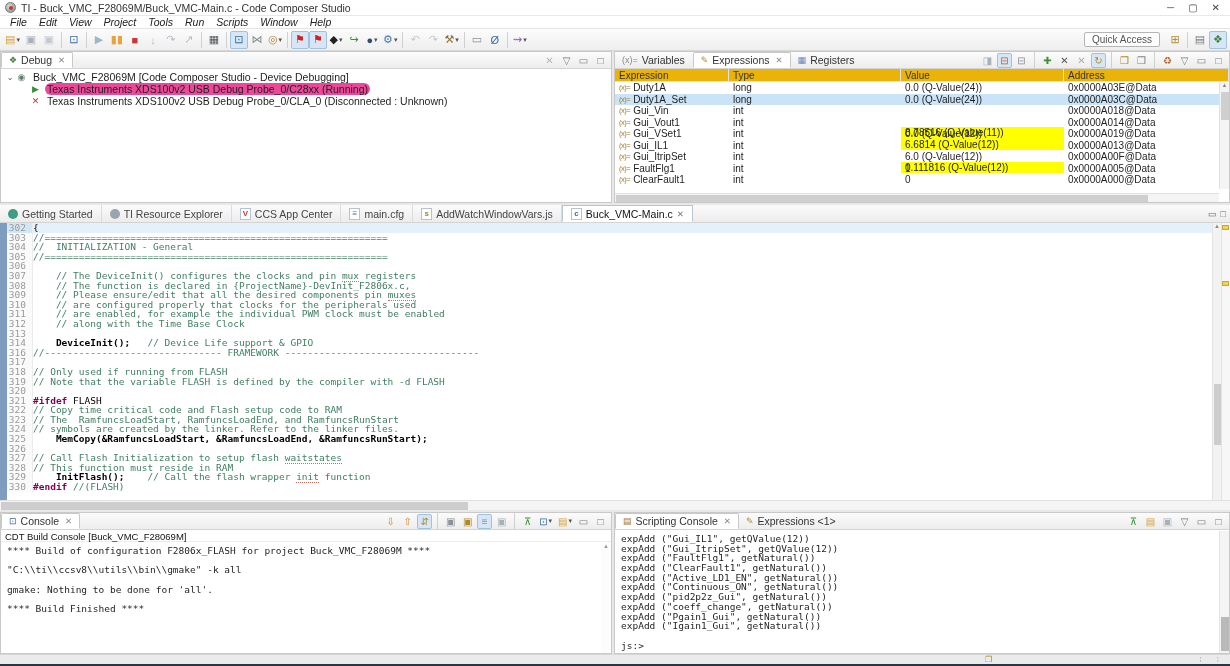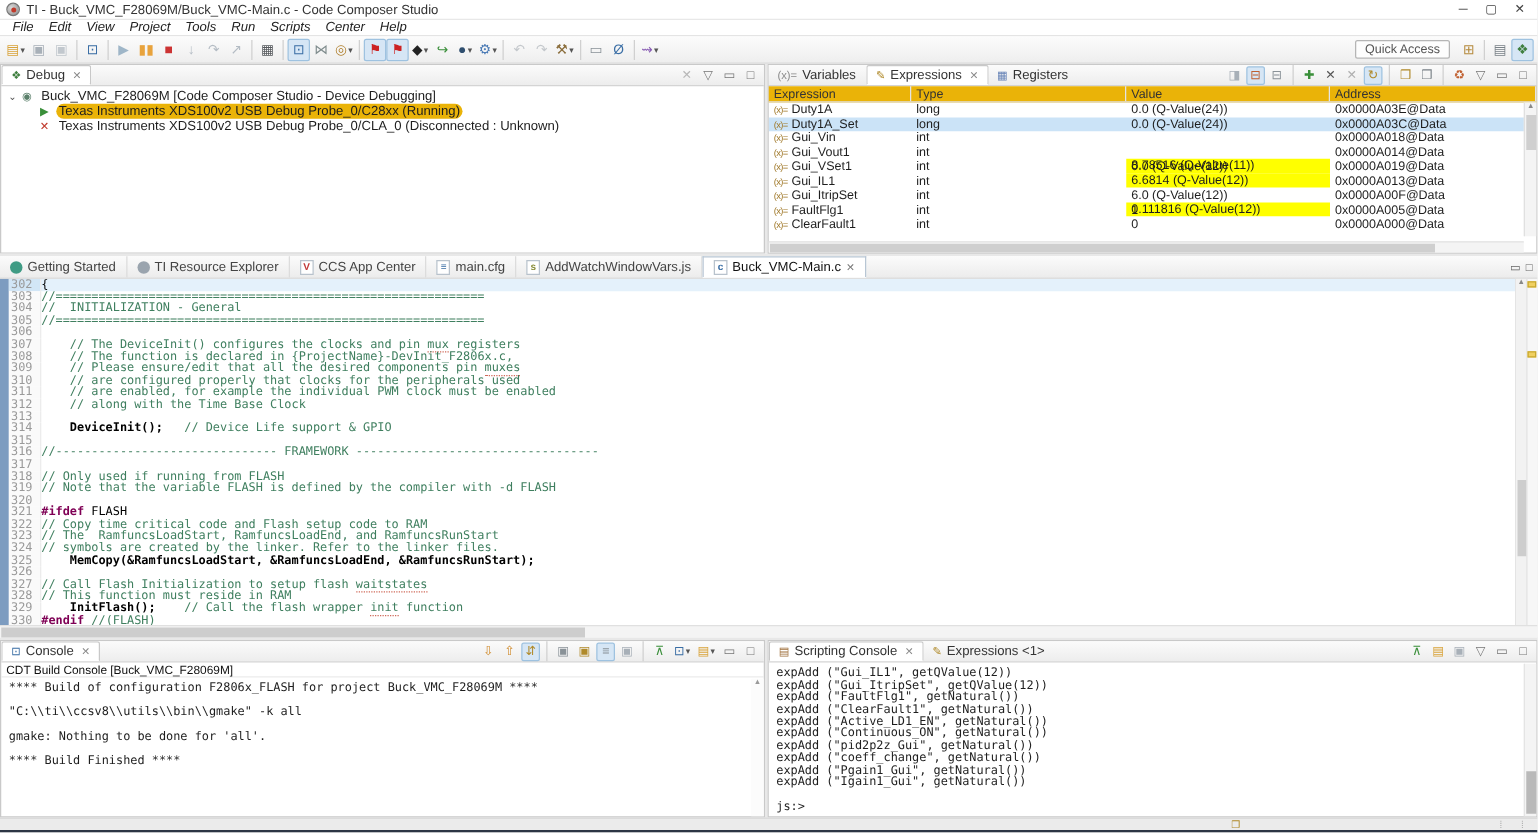--- a/index.html
+++ b/index.html
@@ -41,21 +41,21 @@
   .view-toolbar { margin-left:auto; display:flex; align-items:center; gap:2px; padding-right:3px; }
   .view-toolbar .tbtn { height:15px; min-width:15px; font-size:10px; }
   .mini { color:#666; font-size:9px; }
 
   
   .debug-view { width:612px; margin-right:2px; }
   .debug-tree { flex:1; overflow:hidden; padding-top:2px; }
   .tree-row { height:12px; display:flex; align-items:center; font-size:10.5px; white-space:nowrap; }
   .tree-row .twisty { width:10px; text-align:center; color:#555; font-size:8px; }
   .tree-row .nicon { width:13px; text-align:center; font-size:9px; margin-right:3px; }
-  .tree-row.selected .lbl { background:#eab308;border-radius:6px; }
+  .tree-row.selected .lbl { background:#ec4899;border-radius:6px; }
   .tree-row .lbl { padding:0 2px; }
 
   
   .expr-view { flex:1; position:relative; }
   .expr-head { height:13px; display:flex; font-size:10px; color:#333; border-bottom:1px solid #e0e0e0; background:#eab308; }
   .expr-head > div { border-right:1px solid #e4e4e4; padding:0 4px; line-height:13px; }
   .erow { height:11.5px; display:flex; font-size:10px; align-items:center; }
   .erow.selected { background:#cbe3f7; }
   .ecell { padding:0 4px; white-space:nowrap; overflow:hidden; height:100%; line-height:11.5px; }
   .c-expr { width:114px; display:flex; align-items:center; gap:3px; }
@@ -133,21 +133,21 @@
   </div>
 
   <div class="menubar" id="menubar">
       <span class="menu-item">File</span>
       <span class="menu-item">Edit</span>
       <span class="menu-item">View</span>
       <span class="menu-item">Project</span>
       <span class="menu-item">Tools</span>
       <span class="menu-item">Run</span>
       <span class="menu-item">Scripts</span>
-      <span class="menu-item">Center</span>
+      <span class="menu-item">Window</span>
       <span class="menu-item">Help</span>
     </div>
 
   <div class="toolbar">
     <div class="tb-left" id="toolbar-main">
         <span class="tbtn">
           <span style="color: rgb(217, 164, 60);">▤</span>
           <span class="dd">▾</span>
         </span>
         <span class="tbtn">
@@ -501,21 +501,20 @@
           <div class="cline"><span class="ln">305</span><span><span class="seg-c">//============================================================</span></span></div>
           <div class="cline"><span class="ln">306</span><span></span></div>
           <div class="cline"><span class="ln">307</span><span><span class="seg-p">    </span><span class="seg-c">// The DeviceInit() configures the clocks and pin </span><span class="seg-cu">mux</span><span class="seg-c"> registers</span></span></div>
           <div class="cline"><span class="ln">308</span><span><span class="seg-p">    </span><span class="seg-c">// The function is declared in {ProjectName}-DevInit_F2806x.c,</span></span></div>
           <div class="cline"><span class="ln">309</span><span><span class="seg-p">    </span><span class="seg-c">// Please ensure/edit that all the desired components pin </span><span class="seg-cu">muxes</span></span></div>
           <div class="cline"><span class="ln">310</span><span><span class="seg-p">    </span><span class="seg-c">// are configured properly that clocks for the peripherals used</span></span></div>
           <div class="cline"><span class="ln">311</span><span><span class="seg-p">    </span><span class="seg-c">// are enabled, for example the individual PWM clock must be enabled</span></span></div>
           <div class="cline"><span class="ln">312</span><span><span class="seg-p">    </span><span class="seg-c">// along with the Time Base Clock</span></span></div>
           <div class="cline"><span class="ln">313</span><span></span></div>
           <div class="cline"><span class="ln">314</span><span><span class="seg-p">    </span><span class="seg-b">DeviceInit();</span><span class="seg-p">   </span><span class="seg-c">// Device Life support &amp; GPIO</span></span></div>
-          <div class="cline"><span class="ln">315</span><span></span></div>
           <div class="cline"><span class="ln">316</span><span><span class="seg-c">//------------------------------- FRAMEWORK ----------------------------------</span></span></div>
           <div class="cline"><span class="ln">317</span><span></span></div>
           <div class="cline"><span class="ln">318</span><span><span class="seg-c">// Only used if running from FLASH</span></span></div>
           <div class="cline"><span class="ln">319</span><span><span class="seg-c">// Note that the variable FLASH is defined by the compiler with -d FLASH</span></span></div>
           <div class="cline"><span class="ln">320</span><span></span></div>
           <div class="cline"><span class="ln">321</span><span><span class="seg-k">#ifdef</span><span class="seg-p"> FLASH</span></span></div>
           <div class="cline"><span class="ln">322</span><span><span class="seg-c">// Copy time critical code and Flash setup code to RAM</span></span></div>
           <div class="cline"><span class="ln">323</span><span><span class="seg-c">// The  RamfuncsLoadStart, RamfuncsLoadEnd, and RamfuncsRunStart</span></span></div>
           <div class="cline"><span class="ln">324</span><span><span class="seg-c">// symbols are created by the linker. Refer to the linker files.</span></span></div>
           <div class="cline"><span class="ln">325</span><span><span class="seg-p">    </span><span class="seg-b">MemCopy(&amp;RamfuncsLoadStart, &amp;RamfuncsLoadEnd, &amp;RamfuncsRunStart);</span></span></div>

